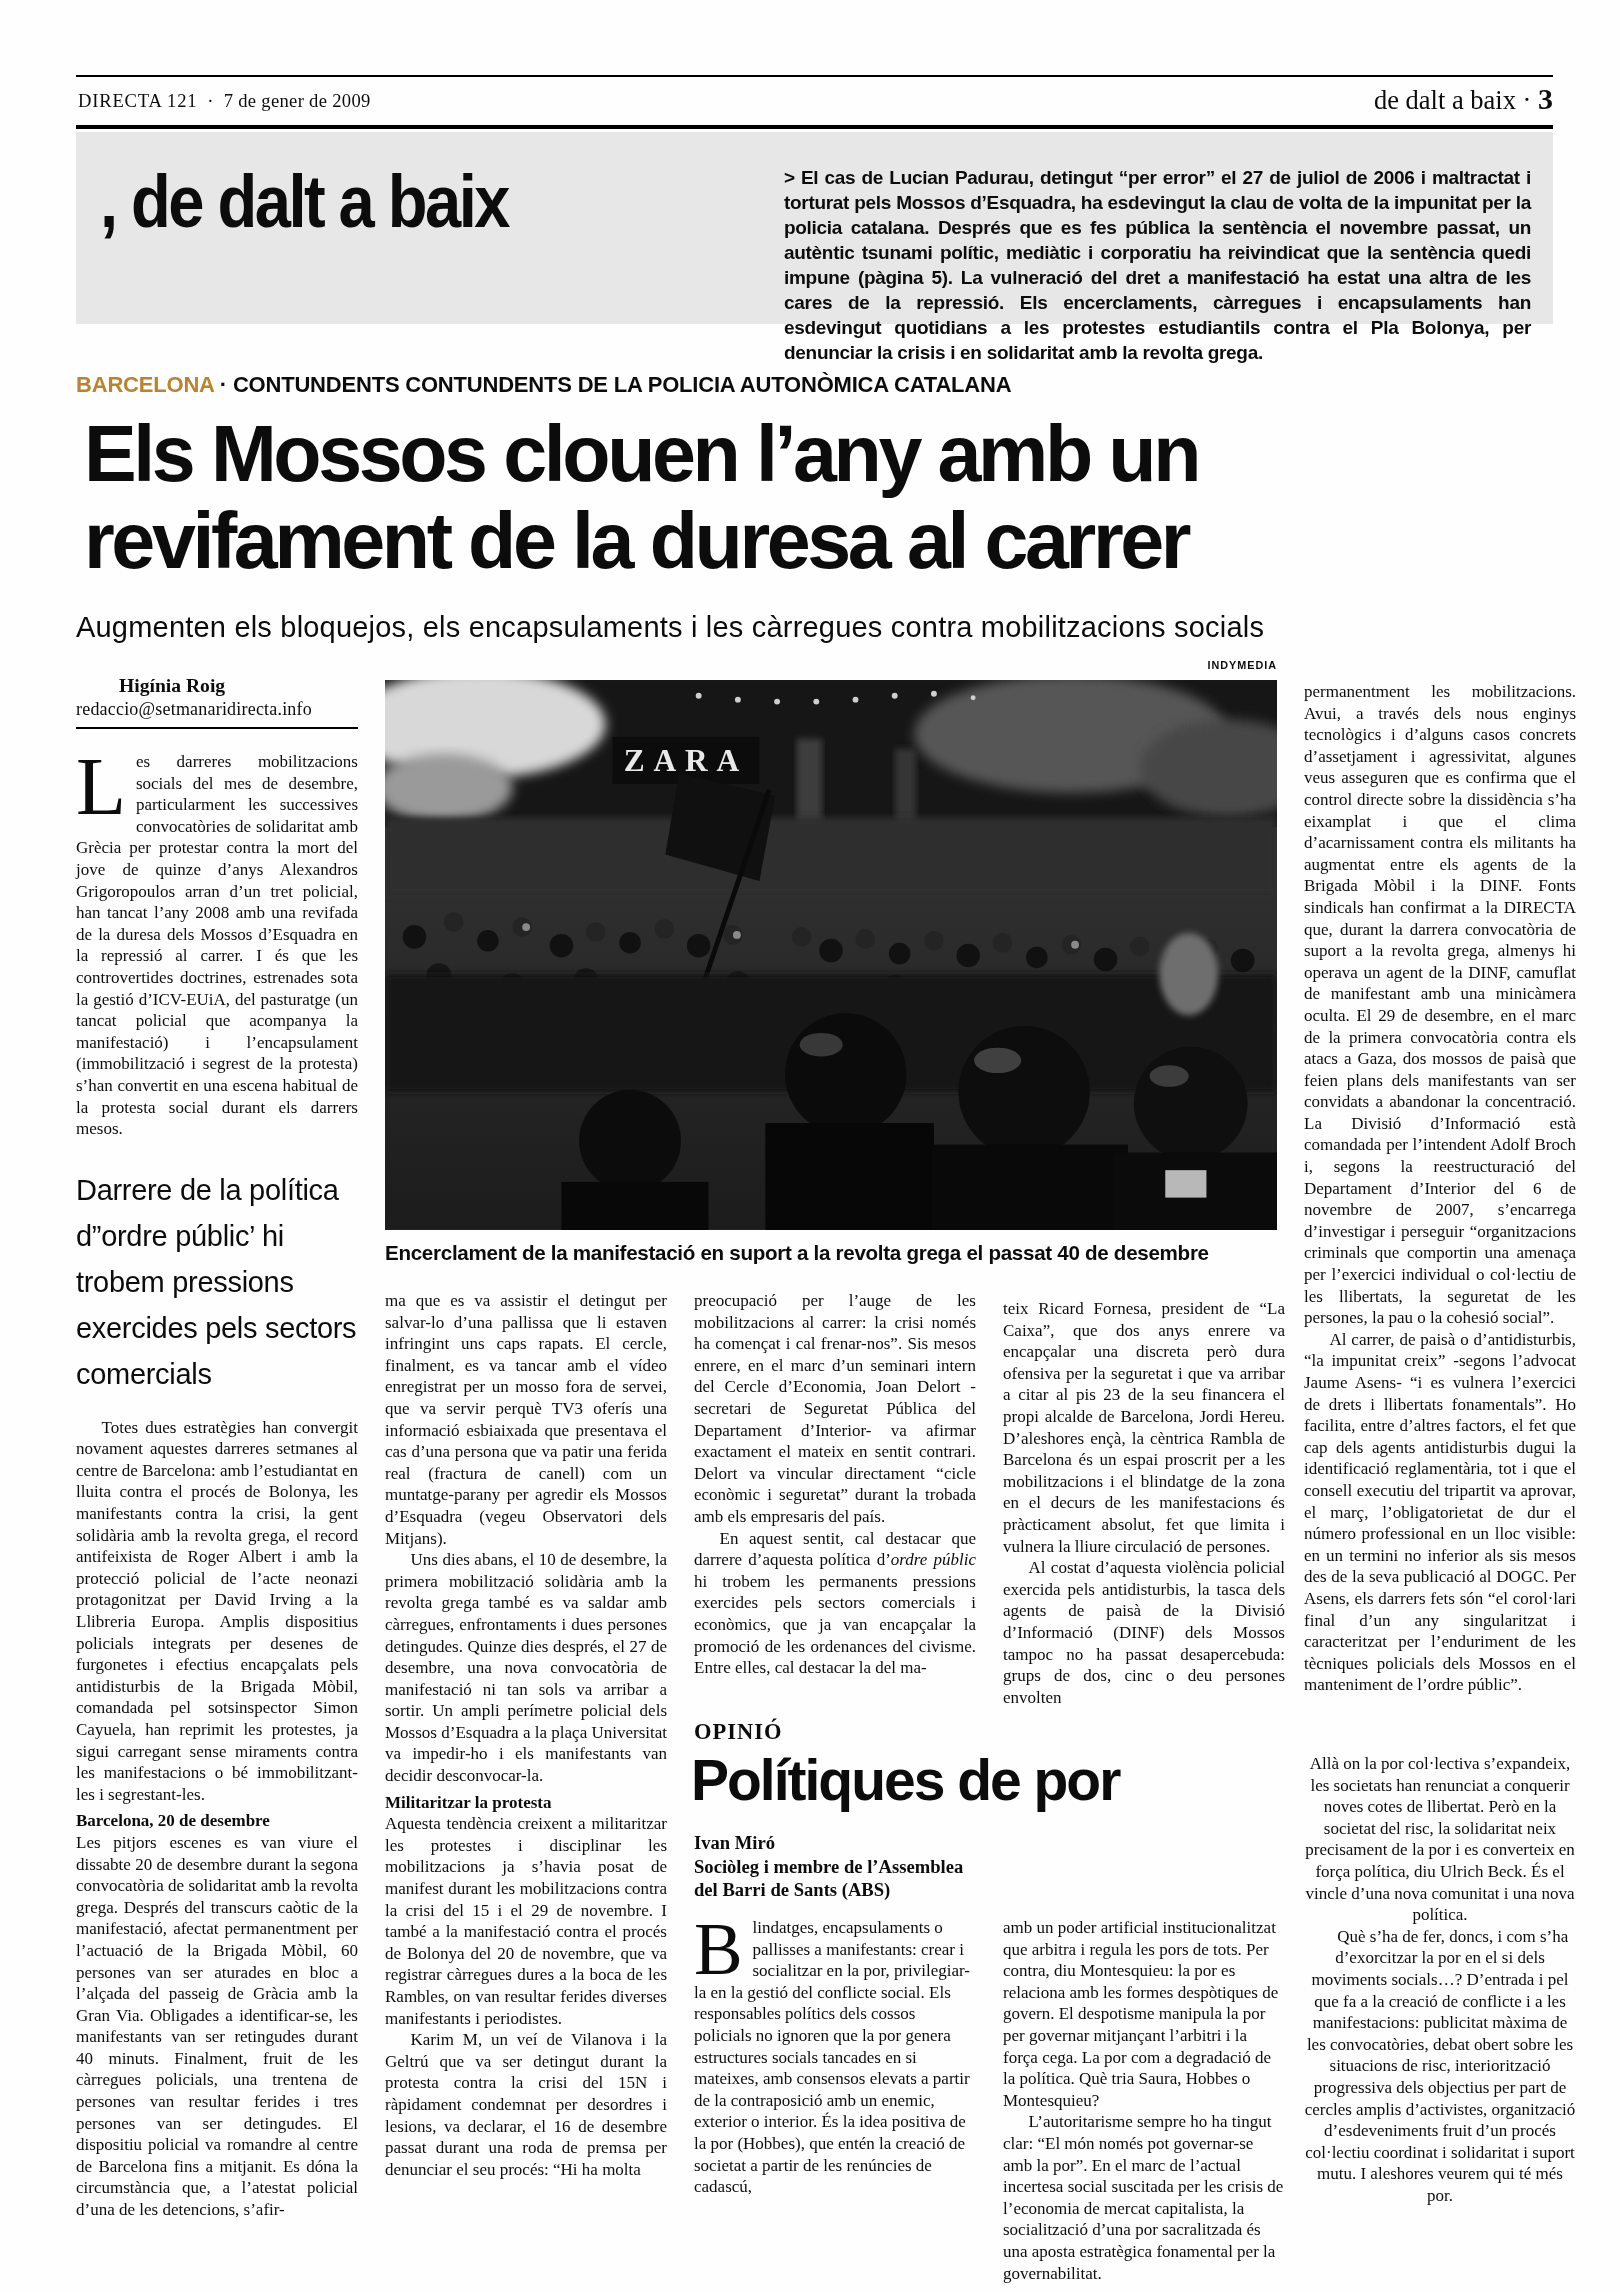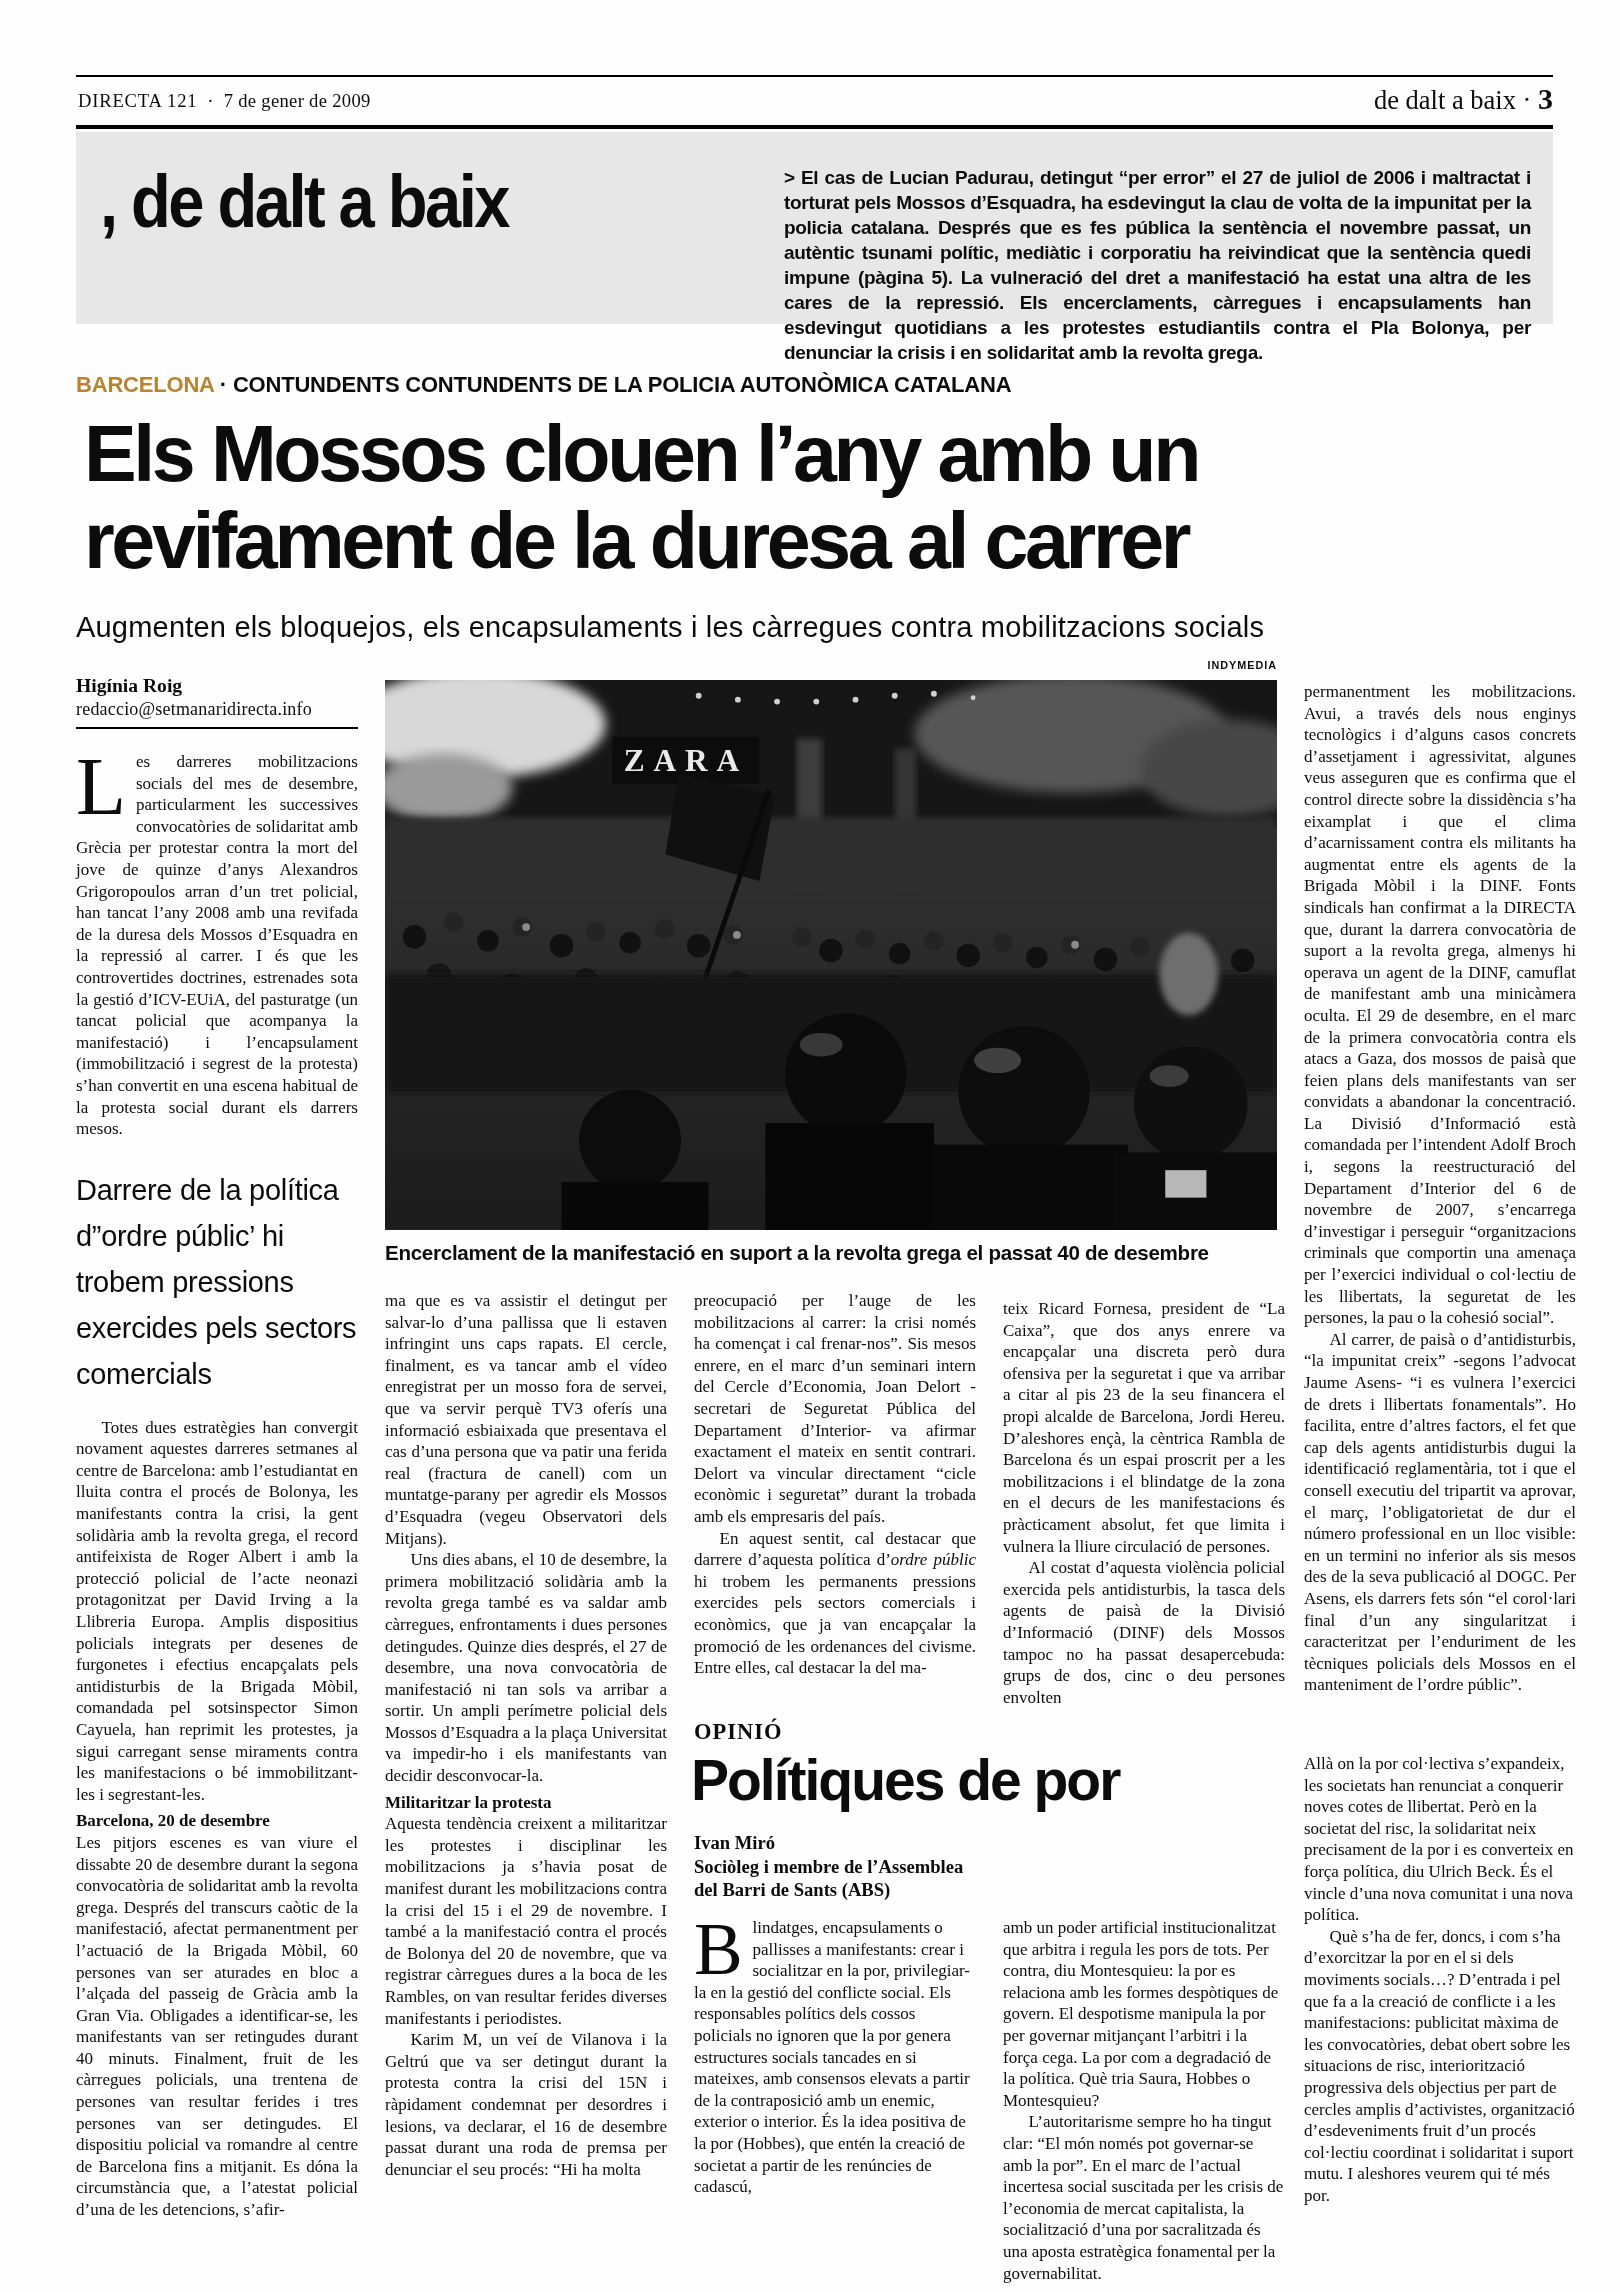--- a/index.html
+++ b/index.html
@@ -24,21 +24,21 @@
   
   .kicker{left:76px;top:372px;font-family:"Liberation Sans",sans-serif;font-weight:bold;
           font-size:22px;letter-spacing:-0.2px;}
   .kicker .loc{color:#b9832f;}
   .headline{left:74px;top:400px;width:1304px;font-family:"Liberation Sans",sans-serif;
             font-weight:bold;font-size:79px;line-height:87px;letter-spacing:-3.4px;}
   .subhead{left:76px;top:610px;width:1470px;font-family:"Liberation Sans",sans-serif;
            font-size:29px;line-height:35px;letter-spacing:0.2px;}
   
   .byline{left:76px;top:674px;width:282px;}
-  .byline .name{font-weight:bold;font-size:19.6px;line-height:23.5px;}
+  .byline .name{font-weight:bold;font-size:19.6px;line-height:23.5px;margin-left:43px;}
   .byline .mail{font-size:18px;line-height:22.5px;letter-spacing:0.2px;}
   .byline .brule{margin-top:6.9px;height:2px;background:#000;width:100%;}
   
   .bodycol{width:282px;font-size:17px;line-height:21.6px;text-align:justify;}
   .bodycol p{margin:0;}
   .bodycol p.ind{text-indent:25.5px;}
   .bodycol h4{margin:5px 0 0 0;font-size:17px;line-height:21.6px;font-weight:bold;}
   .col1{left:76px;top:751px;}
   .colA{left:385px;top:1290px;}
   .colB{left:694px;top:1290px;}
@@ -61,21 +61,21 @@
   
   .op-label{left:694px;top:1719px;font-weight:bold;font-size:22.5px;letter-spacing:1px;}
   .op-title{left:691px;top:1751px;font-family:"Liberation Sans",sans-serif;font-weight:bold;
             font-size:57px;line-height:59px;letter-spacing:-2px;}
   .op-byline{left:694px;top:1831px;width:294px;font-weight:bold;font-size:18.6px;line-height:23.5px;}
   .opcol{width:282px;font-size:17px;line-height:21.6px;text-align:left;}
   .opcol p{margin:0;}
   .opcol p.ind{text-indent:25.5px;}
   .opA{left:694px;top:1917px;}
   .opB{left:1003px;top:1917px;}
-  .rightop{left:1304px;top:1753px;width:272px;font-size:17px;line-height:21.6px;text-align:left;}
+  .rightop{left:1304px;top:1753px;width:272px;font-size:17px;line-height:21.6px;text-align:center;}
   .rightop p{margin:0;}
   .rightop p.ind{text-indent:25.5px;}
 </style>
 </head>
 <body>
 
 <div class="page">
 
   <div class="abs rule-thin"></div>
   <div class="abs hdr-left">

